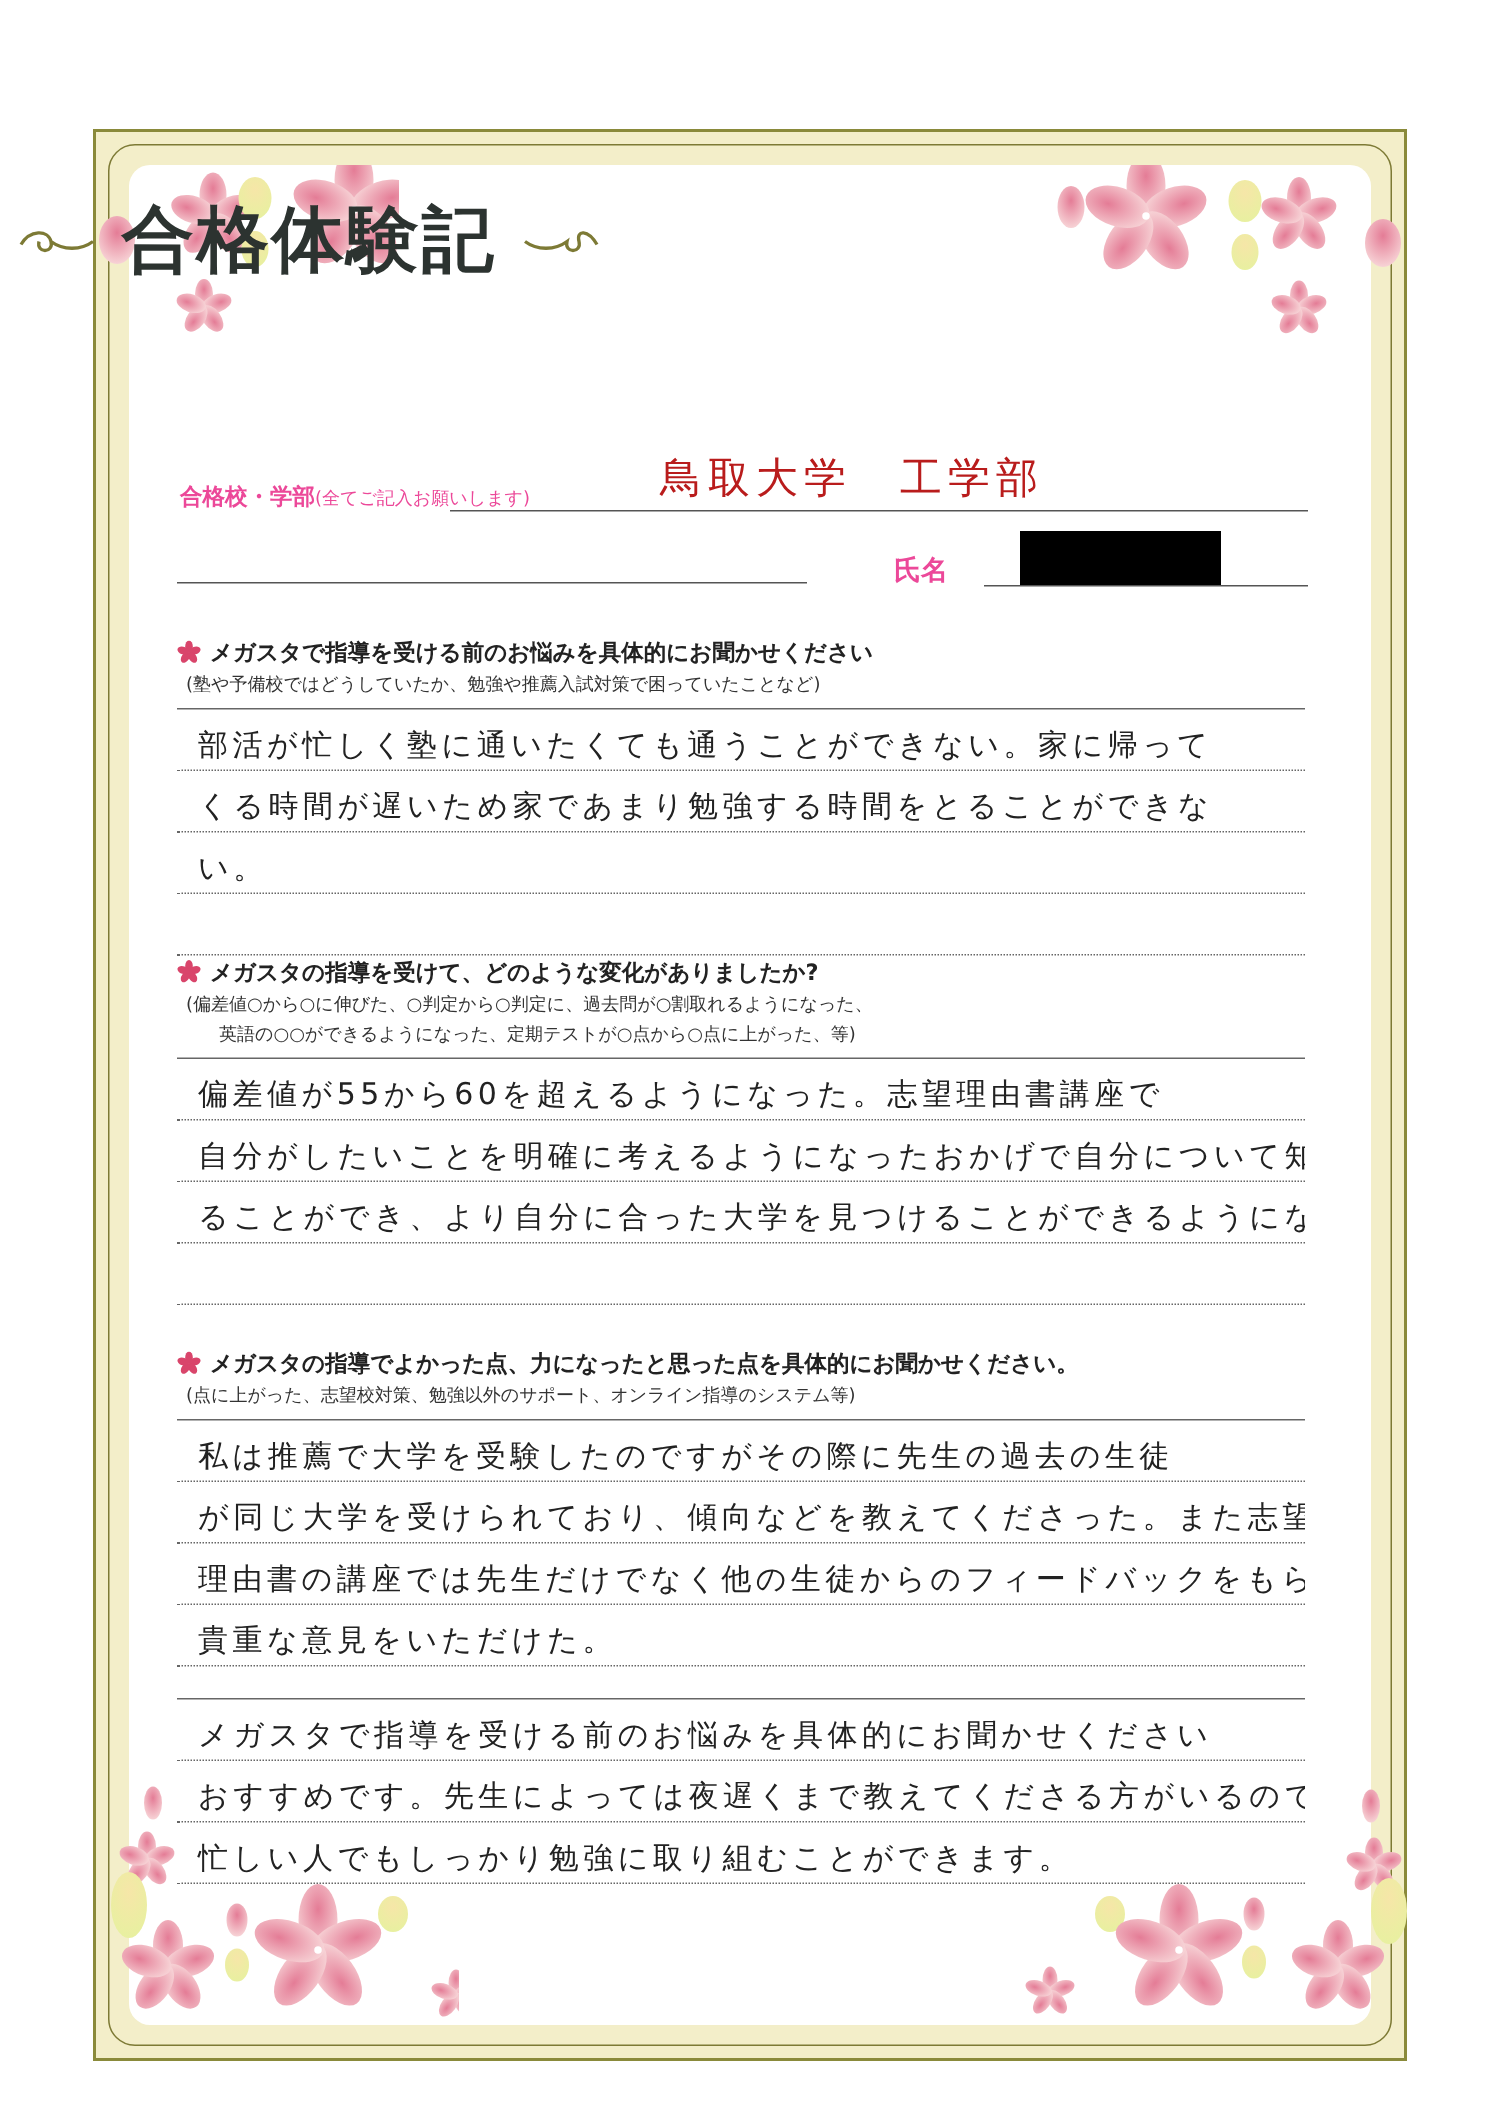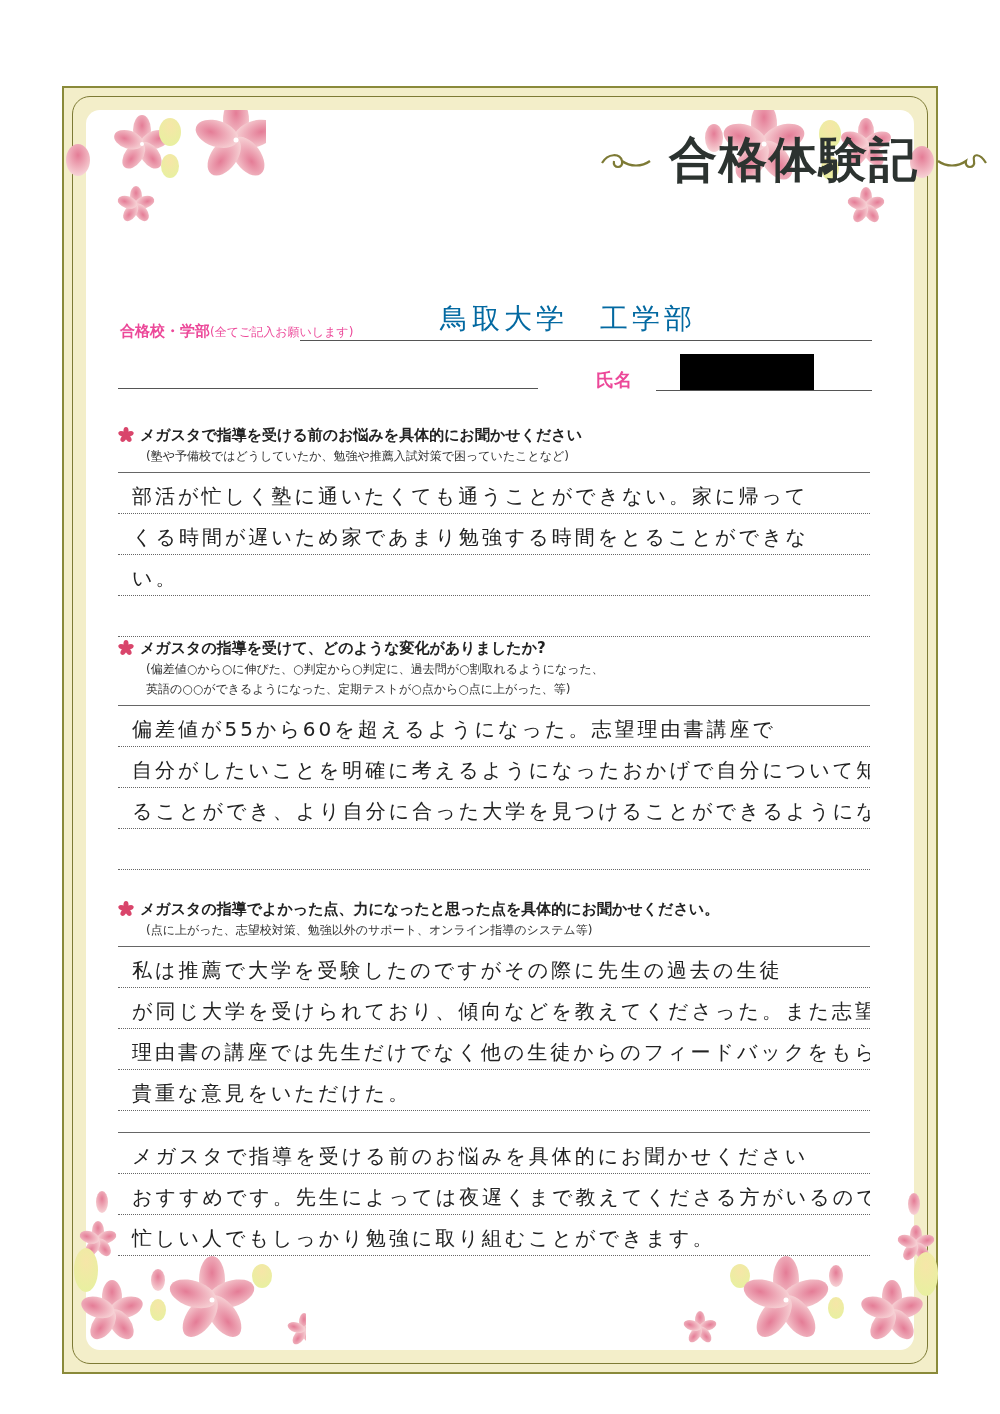--- a/index.html
+++ b/index.html
@@ -1,32 +1,32 @@
 <!DOCTYPE html>
 <html><head>
   <meta charset="utf-8">
   <style>
     html, body { margin: 0; padding: 0; background: #ffffff; }
     body { width: 1000px; height: 1414px; position: relative; overflow: hidden; font-family: "DejaVu Sans", sans-serif; color: #222; }
     .frame-outer { position: absolute; left: 62px; top: 86px; width: 876px; height: 1288px; background: #f3eec9; border: 2px solid #8a8a3a; box-sizing: border-box; }
     .frame-inner-line { position: absolute; left: 72px; top: 96px; width: 856px; height: 1268px; border: 1.5px solid #7d7a35; box-sizing: border-box; border-radius: 18px; }
     .paper { position: absolute; left: 86px; top: 110px; width: 828px; height: 1240px; background: #ffffff; border-radius: 14px; }
-    .title-wrap { position: absolute; left: 0; top: 128px; width: 1000px; text-align: right; }
+    .title-wrap { position: absolute; left: 0; top: 128px; width: 1000px; text-align: left; }
     .title { display: inline-block; font-family: "DejaVu Serif", serif; font-weight: bold; font-size: 48px; letter-spacing: 2px; color: #2c3330; vertical-align: middle; }
     .flourish { display: inline-block; vertical-align: middle; margin: 0 10px; }
     .flower { position: absolute; }
     .field-row { position: absolute; left: 120px; font-size: 15px; font-weight: bold; color: #ec4899; }
     .field-small { font-size: 12px; font-weight: normal; }
     .underline { position: absolute; border-bottom: 1.5px solid #555; }
-    .hand { font-family: "DejaVu Sans", sans-serif; font-size: 24px; color: #0369a1; font-weight: normal; letter-spacing: 4px; }
+    .hand { font-family: "DejaVu Sans", sans-serif; font-size: 24px; color: #b91c1c; font-weight: normal; letter-spacing: 4px; }
     .redact { position: absolute; background: #000; }
     .section { position: absolute; left: 118px; width: 752px; }
     .q-head { display: flex; align-items: center; font-size: 15px; font-weight: bold; color: #222; height: 22px; }
     .q-mark { width: 16px; height: 16px; margin-right: 6px; }
-    .q-sub { font-size: 12px; color: #333; margin-left: 28px; line-height: 20px; }
+    .q-sub { font-size: 12px; color: #333; margin-left: 6px; line-height: 20px; }
     .q-rule { border-top: 1.5px solid #666; margin-top: 6px; }
     .ans-line { height: 40px; border-bottom: 1.5px dotted #666; font-size: 20px; line-height: 46px; letter-spacing: 3px; padding-left: 14px; white-space: nowrap; overflow: hidden; color: #222; }
   </style>
 </head>
 <body>
 
 <div class="frame-outer"></div>
 <div class="frame-inner-line"></div>
 <div class="paper"></div>
 

